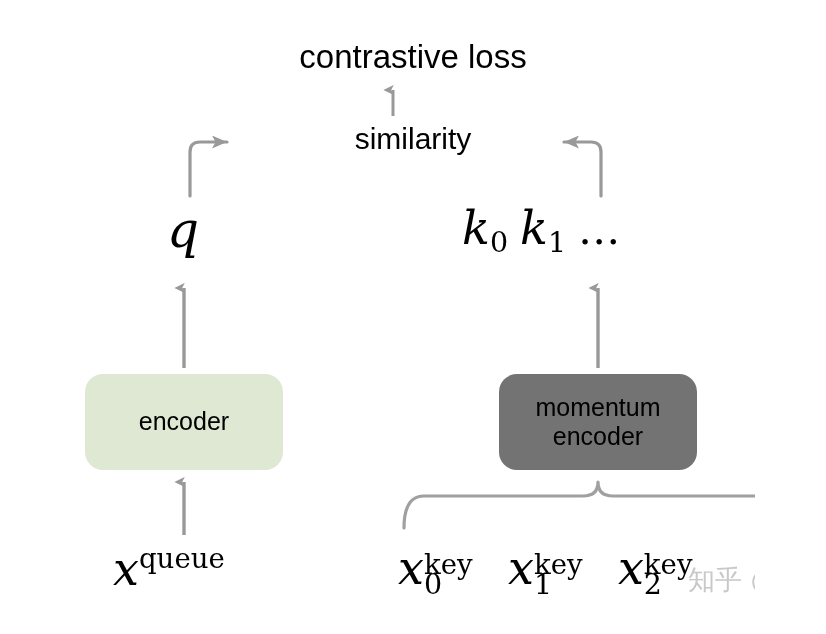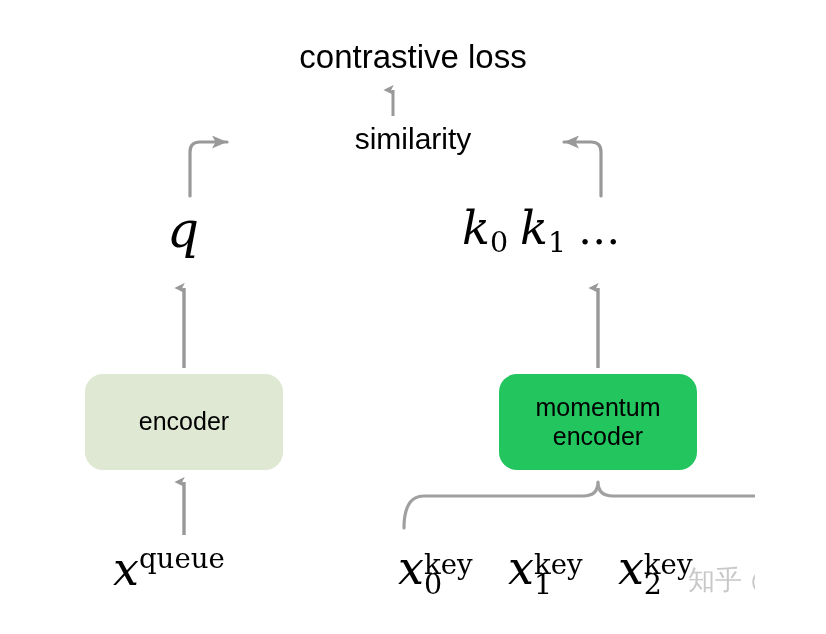--- a/index.html
+++ b/index.html
@@ -125,21 +125,21 @@
     line-height: 1.18;
   }
   #encoder-box {
     left: 85px; top: 374px;
     width: 198px; height: 96px;
     background: #dfe8d3;
   }
   #momentum-encoder-box {
     left: 499px; top: 374px;
     width: 198px; height: 96px;
-    background: #22c55e;
+    background: #737373;
   }
 
   
   #overlay {
     position: absolute;
     left: 0; top: 0;
     width: 826px; height: 634px;
     pointer-events: none;
   }
 

